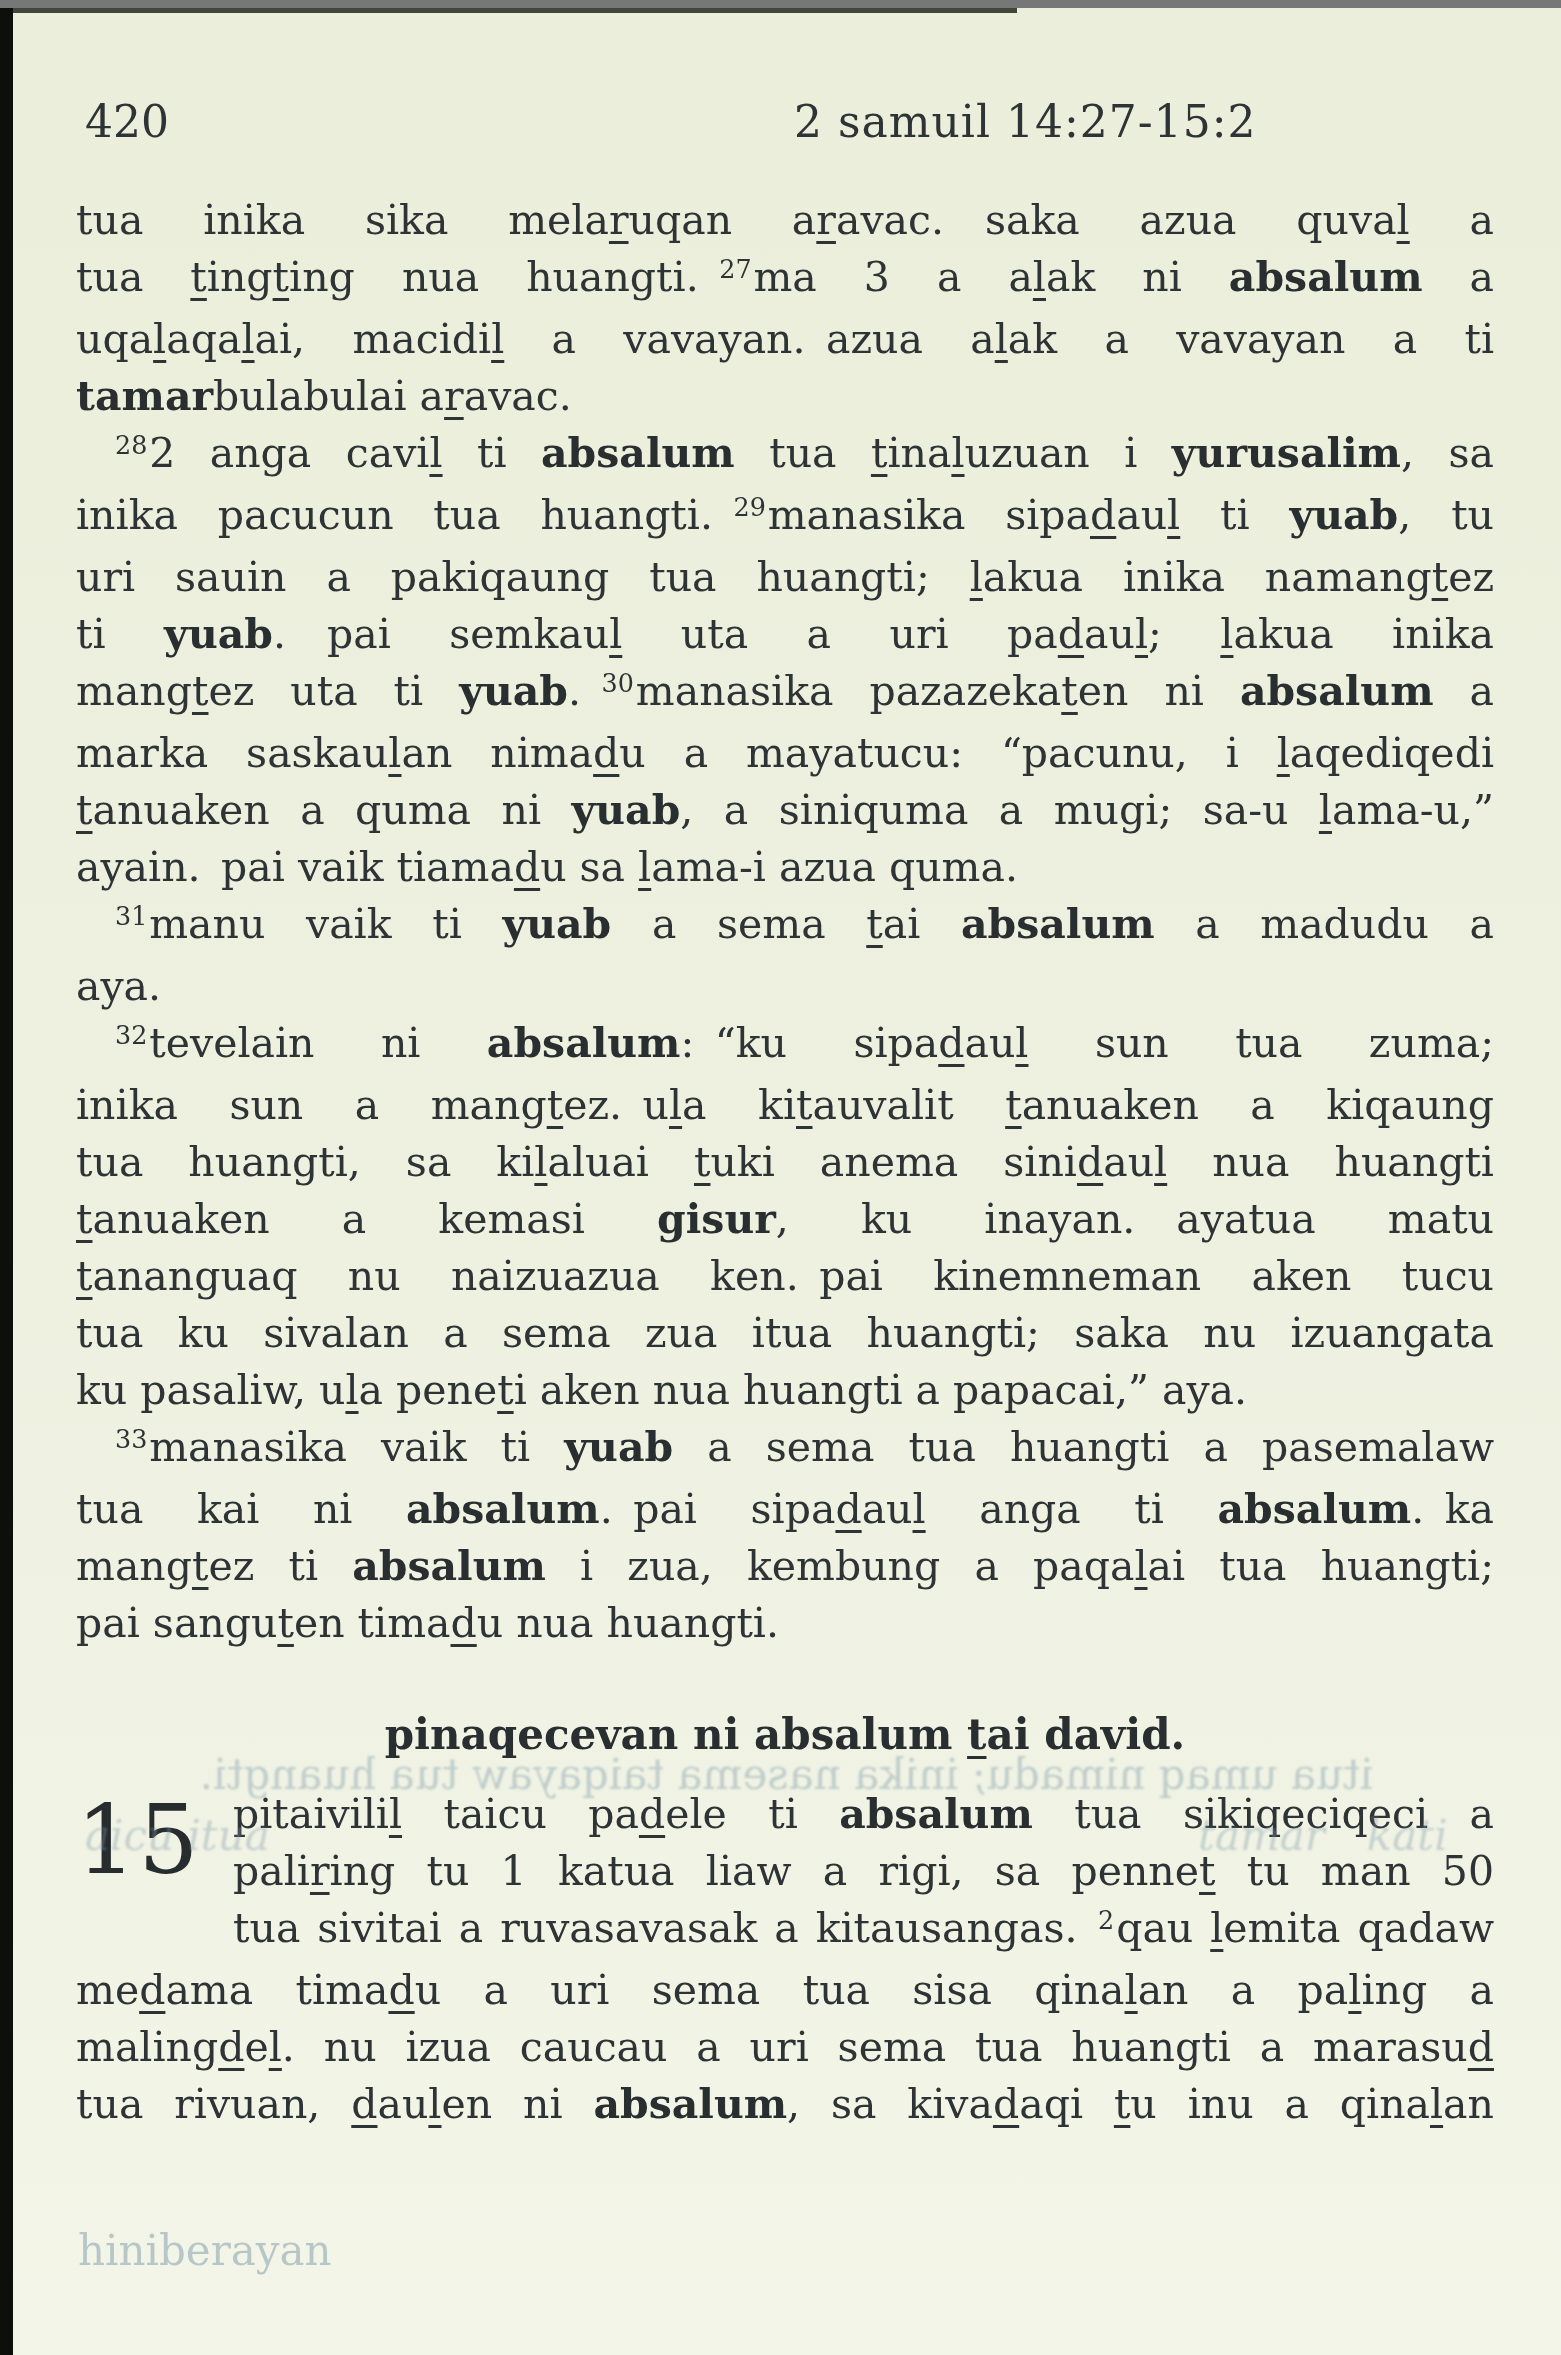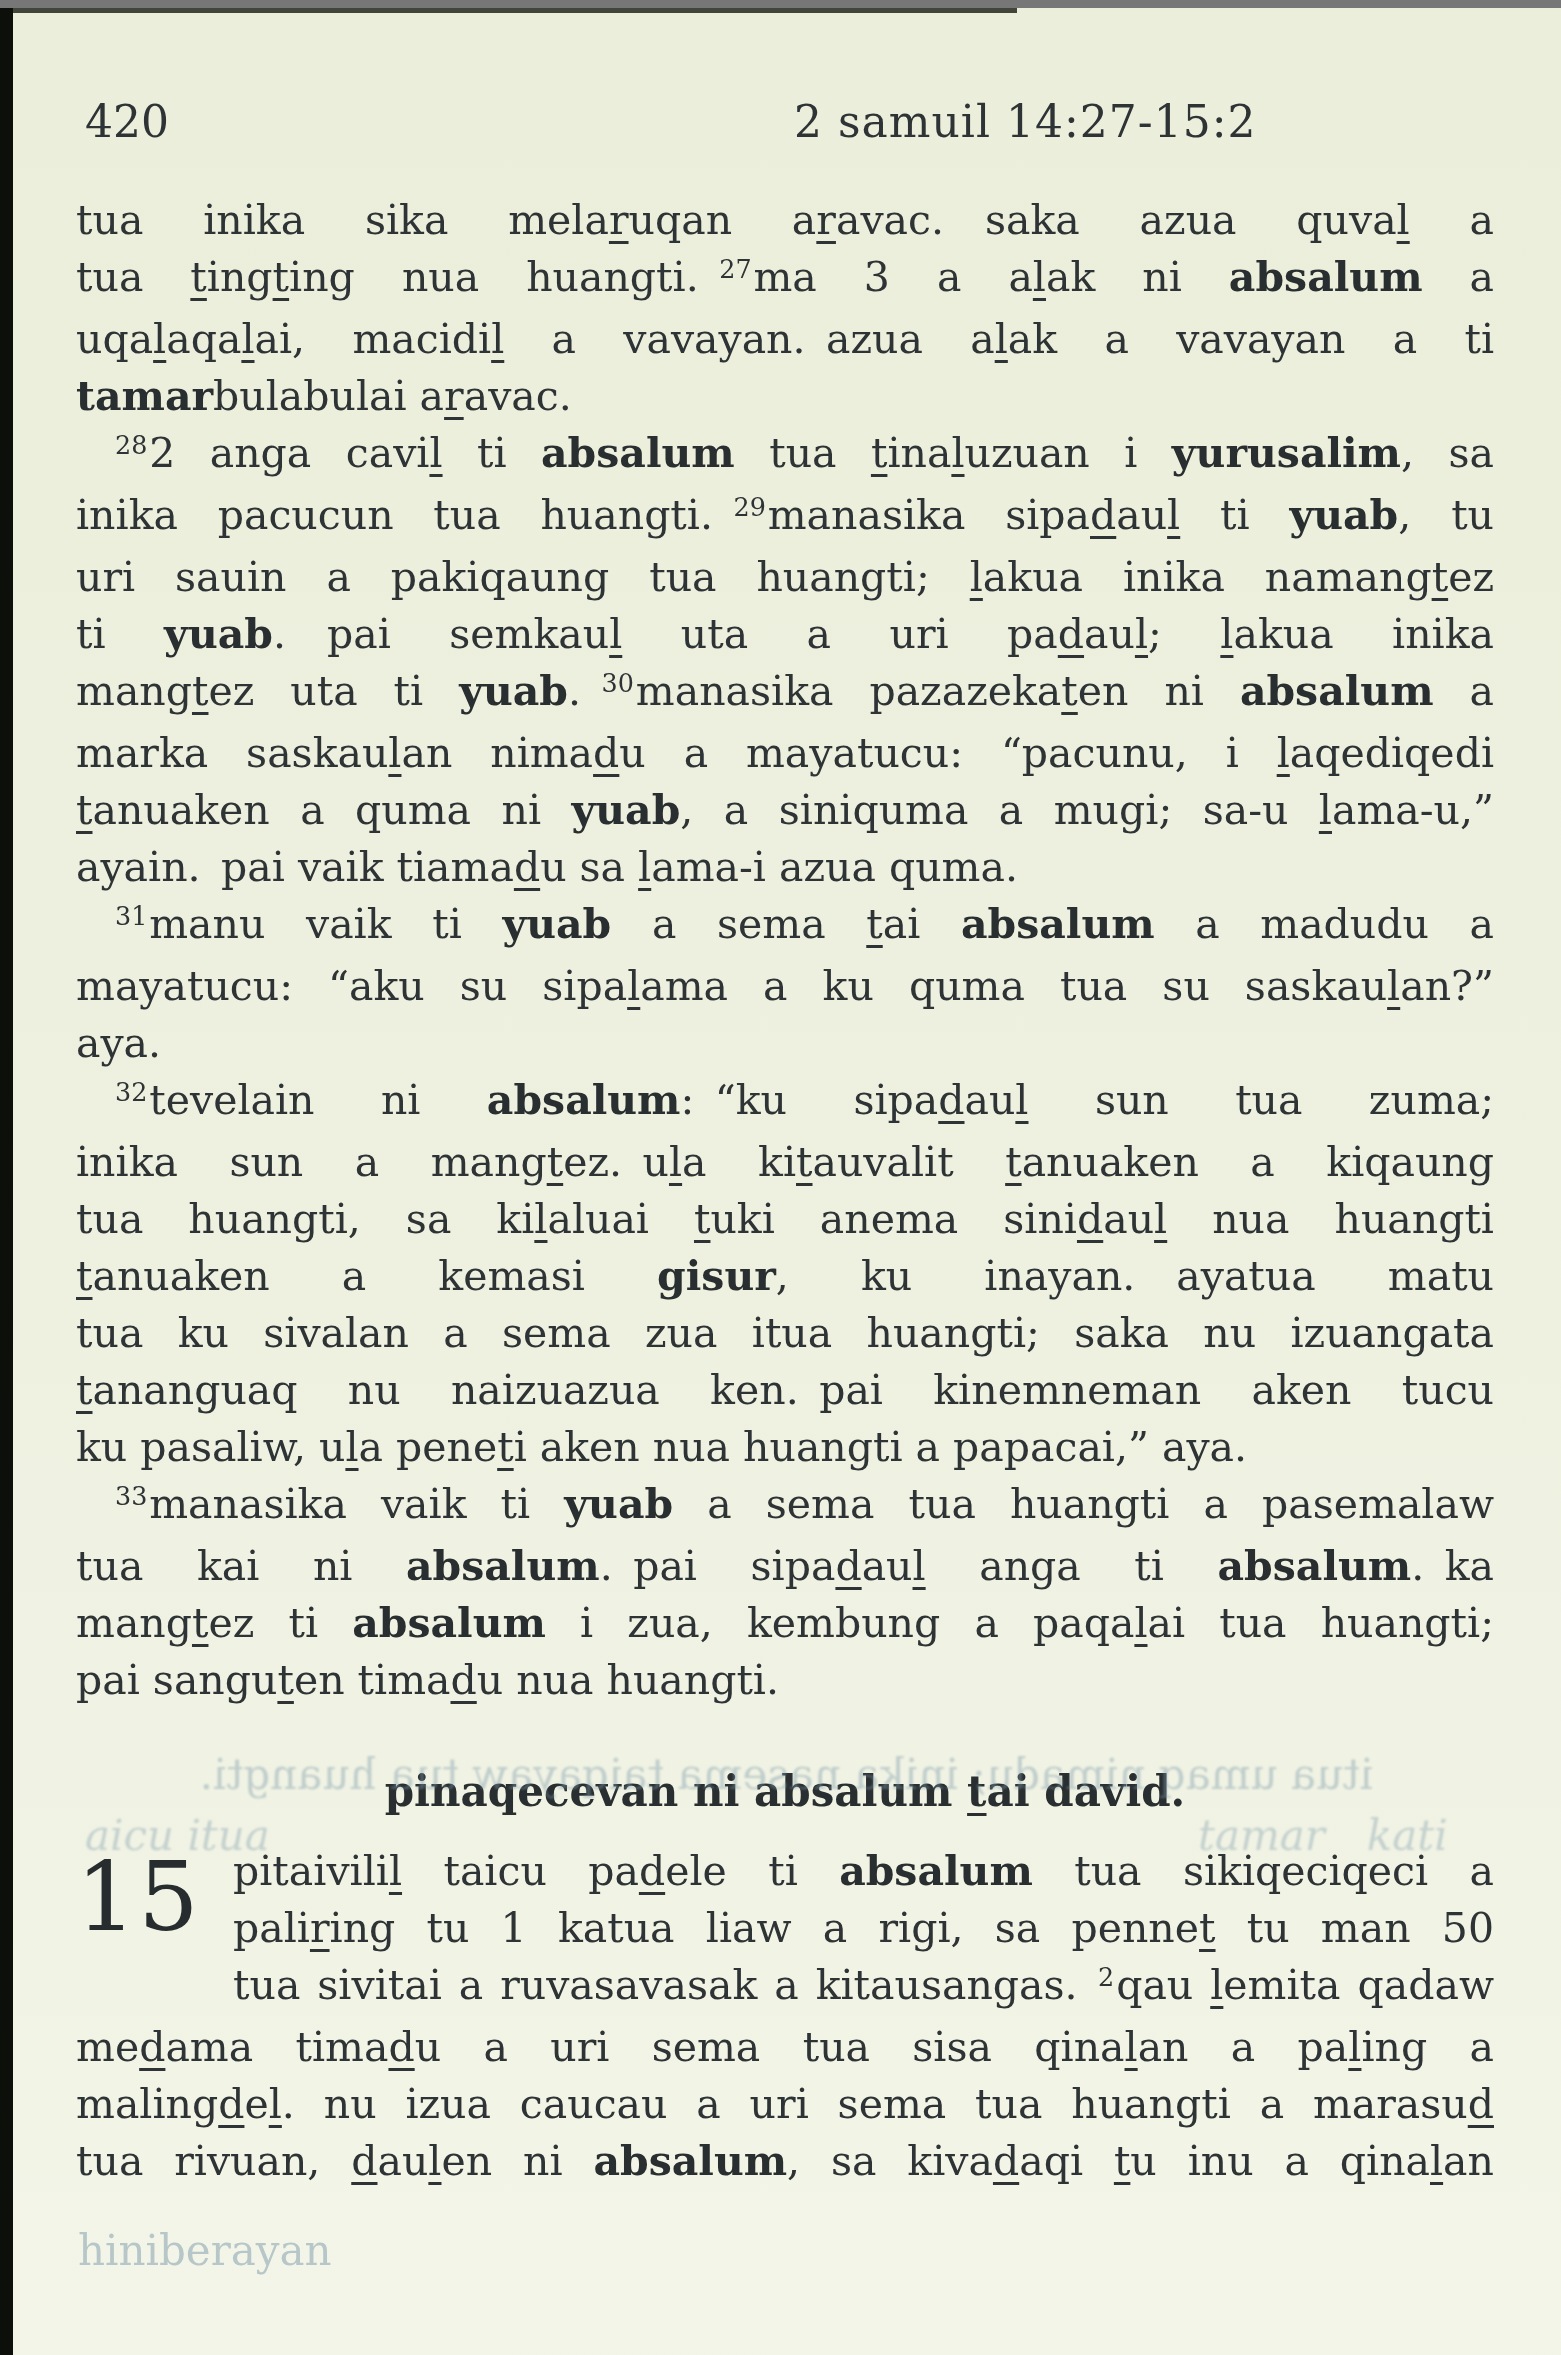--- a/index.html
+++ b/index.html
@@ -69,28 +69,27 @@
         <div class="bl end"><span class="b">tamar</span>bulabulai a<span class="u">r</span>avac.</div>
         <div class="bl ind"><span class="v">28</span>2 anga cavi<span class="u">l</span> ti <span class="b">absalum</span> tua <span class="u">t</span>ina<span class="u">l</span>uzuan i <span class="b">yurusalim</span>, sa</div>
         <div class="bl">inika pacucun tua huangti. <span class="v">29</span>manasika sipa<span class="u">d</span>au<span class="u">l</span> ti <span class="b">yuab</span>, tu</div>
         <div class="bl">uri sauin a pakiqaung tua huangti; <span class="u">l</span>akua inika namang<span class="u">t</span>ez</div>
         <div class="bl">ti <span class="b">yuab</span>. pai semkau<span class="u">l</span> uta a uri pa<span class="u">d</span>au<span class="u">l</span>; <span class="u">l</span>akua inika</div>
         <div class="bl">mang<span class="u">t</span>ez uta ti <span class="b">yuab</span>. <span class="v">30</span>manasika pazazeka<span class="u">t</span>en ni <span class="b">absalum</span> a</div>
         <div class="bl">marka saskau<span class="u">l</span>an nima<span class="u">d</span>u a mayatucu: “pacunu, i <span class="u">l</span>aqediqedi</div>
         <div class="bl"><span class="u">t</span>anuaken a quma ni <span class="b">yuab</span>, a siniquma a mugi; sa-u <span class="u">l</span>ama-u,”</div>
         <div class="bl end">ayain. pai vaik tiama<span class="u">d</span>u sa <span class="u">l</span>ama-i azua quma.</div>
         <div class="bl ind"><span class="v">31</span>manu vaik ti <span class="b">yuab</span> a sema <span class="u">t</span>ai <span class="b">absalum</span> a madudu a</div>
-        <div class="bl">mayatucu: “aku su sipa<span class="u">l</span>ama a ku quma tua su saskau<span class="u">l</span>an?”</div>
         <div class="bl end">aya.</div>
         <div class="bl ind"><span class="v">32</span>tevelain ni <span class="b">absalum</span>: “ku sipa<span class="u">d</span>au<span class="u">l</span> sun tua zuma;</div>
         <div class="bl">inika sun a mang<span class="u">t</span>ez. u<span class="u">l</span>a ki<span class="u">t</span>auvalit <span class="u">t</span>anuaken a kiqaung</div>
         <div class="bl">tua huangti, sa ki<span class="u">l</span>aluai <span class="u">t</span>uki anema sini<span class="u">d</span>au<span class="u">l</span> nua huangti</div>
         <div class="bl"><span class="u">t</span>anuaken a kemasi <span class="b">gisur</span>, ku inayan. ayatua matu</div>
+        <div class="bl"><span class="u">t</span>ananguaq nu naizuazua ken. pai kinemneman aken tucu</div>
         <div class="bl">tua ku sivalan a sema zua itua huangti; saka nu izuangata</div>
-        <div class="bl"><span class="u">t</span>ananguaq nu naizuazua ken. pai kinemneman aken tucu</div>
         <div class="bl end">ku pasaliw, u<span class="u">l</span>a pene<span class="u">t</span>i aken nua huangti a papacai,” aya.</div>
         <div class="bl ind"><span class="v">33</span>manasika vaik ti <span class="b">yuab</span> a sema tua huangti a pasemalaw</div>
         <div class="bl">tua kai ni <span class="b">absalum</span>. pai sipa<span class="u">d</span>au<span class="u">l</span> anga ti <span class="b">absalum</span>. ka</div>
         <div class="bl">mang<span class="u">t</span>ez ti <span class="b">absalum</span> i zua, kembung a paqa<span class="u">l</span>ai tua huangti;</div>
         <div class="bl end">pai sangu<span class="u">t</span>en tima<span class="u">d</span>u nua huangti.</div>
       </div>
     <div class="sect" id="sect-heading"><span class="b">pinaqecevan ni absalum <span class="u">t</span>ai david.</span></div>
     <div class="chapwrap" id="chap-block">
       <div class="chapnum">15</div>
       <div id="chap-hang">

